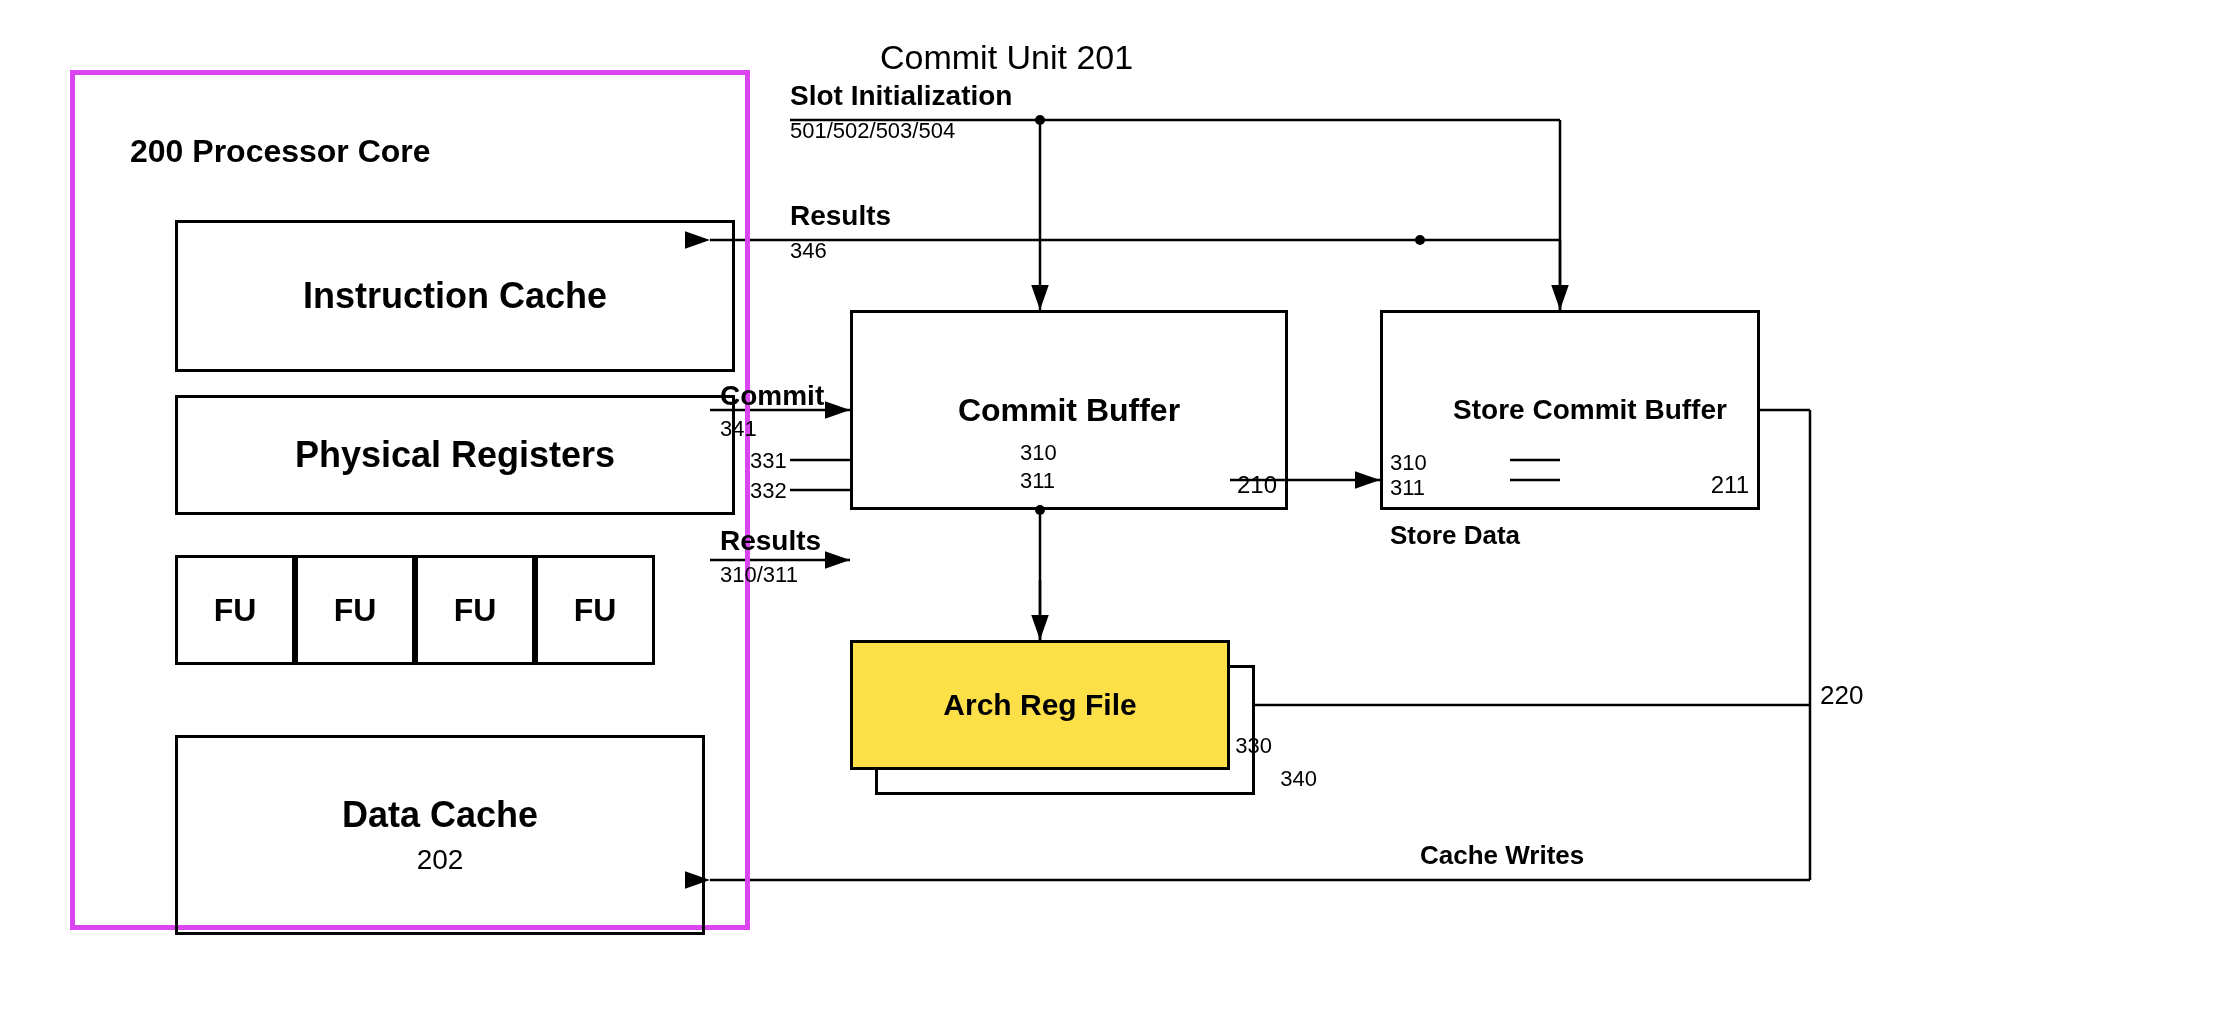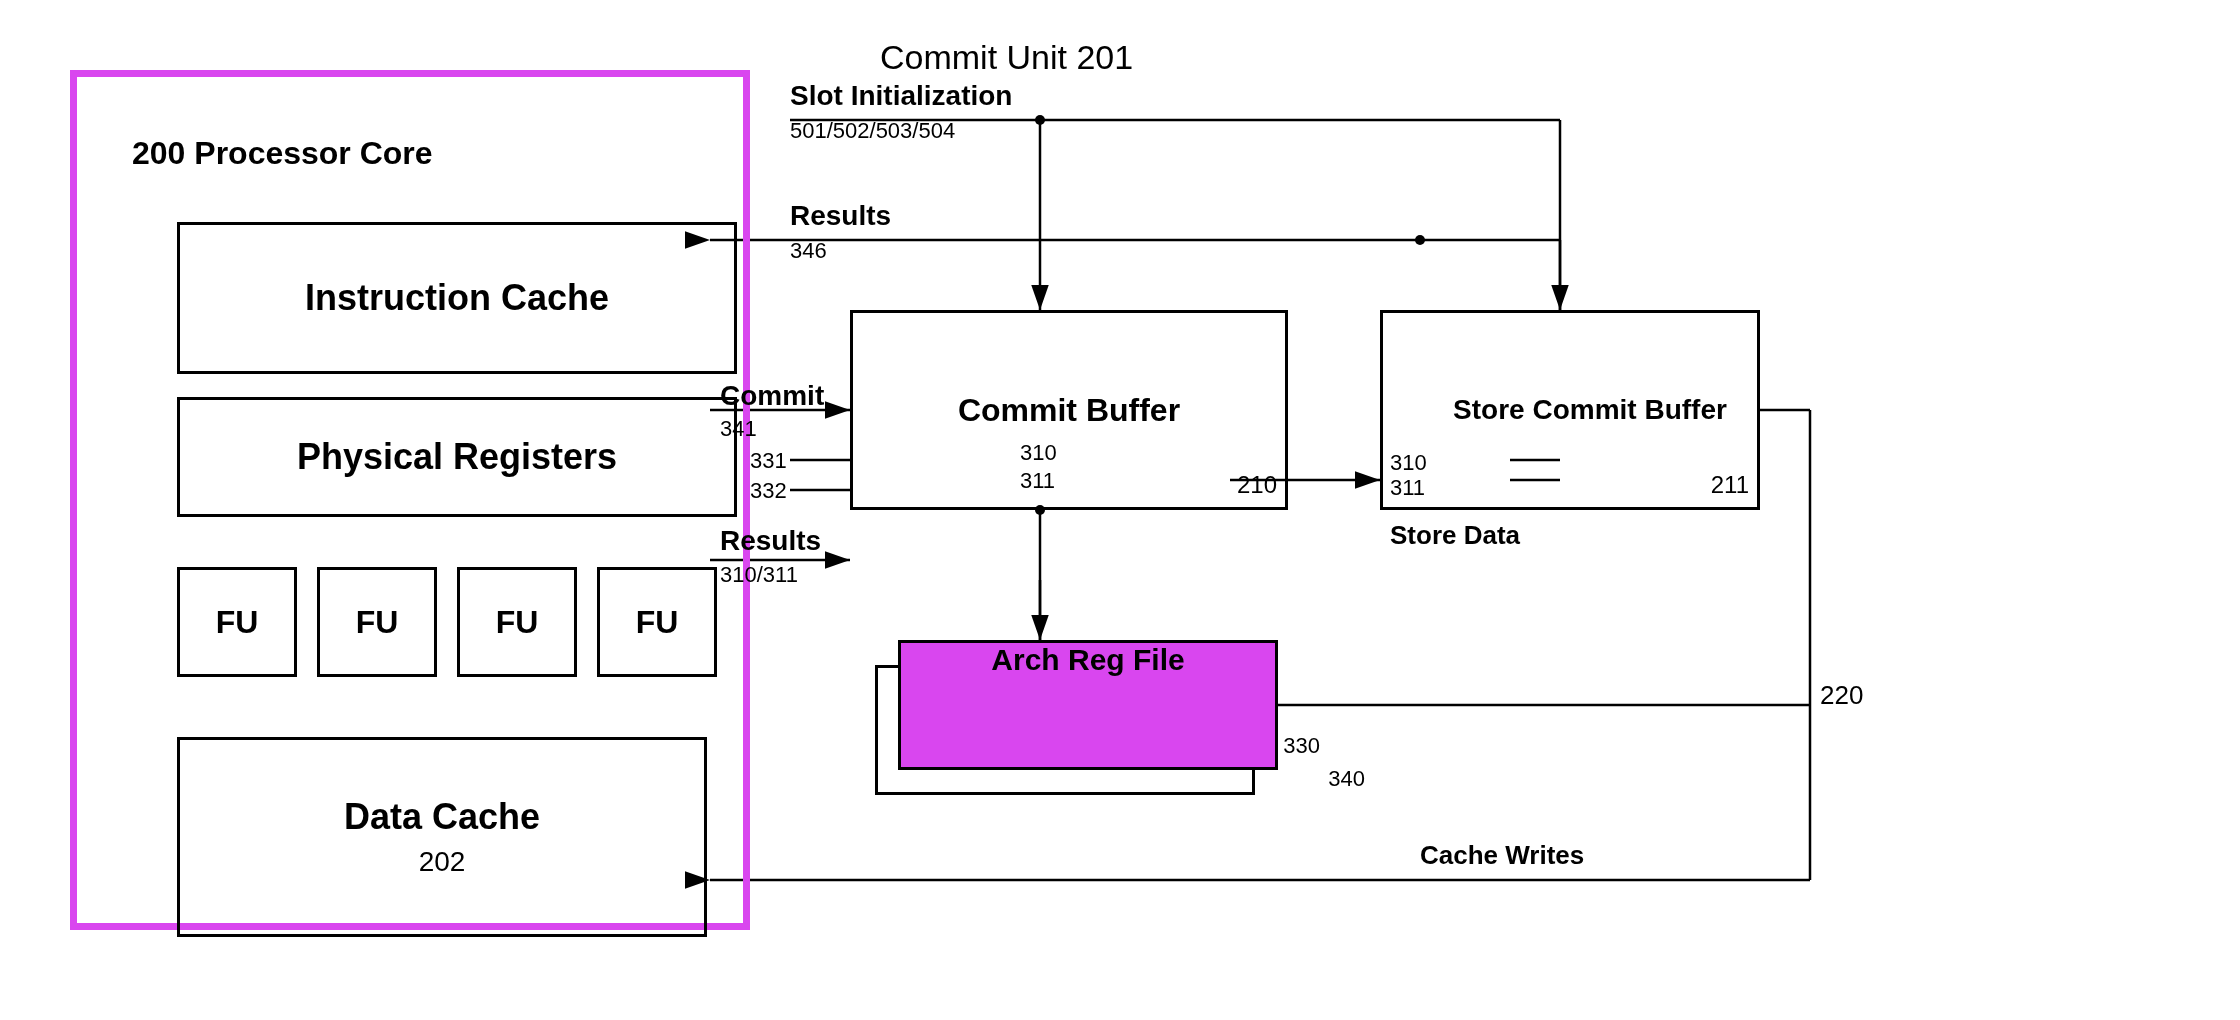--- a/index.html
+++ b/index.html
@@ -19,21 +19,21 @@
       height: 980px;
     }
 
     
     .processor-core {
       position: absolute;
       left: 40px;
       top: 50px;
       width: 680px;
       height: 860px;
-      border: 7px solid #d946ef;
+      border: 5px solid #d946ef;
     }
     .processor-core-label {
       position: absolute;
       left: 55px;
       top: 58px;
       font-size: 32px;
       font-weight: bold;
     }
 
     
@@ -67,24 +67,23 @@
     }
     .physical-registers-label {
       font-size: 36px;
       font-weight: bold;
     }
 
     
     .fu-container {
       position: absolute;
       left: 100px;
-      top: 490px;
+      top: 480px;
       width: 560px;
       display: flex;
-      gap: 20px;
     }
     .fu-box {
       width: 120px;
       height: 110px;
       border: 3px solid #000;
       display: flex;
       align-items: center;
       justify-content: center;
       font-size: 32px;
       font-weight: bold;
@@ -172,25 +171,24 @@
 
     
     .arch-reg-file {
       position: absolute;
       left: 820px;
       top: 620px;
       width: 380px;
       height: 130px;
       border: 3px solid #000;
       display: flex;
-      align-items: flex-start;
-      justify-content: center;
-      background: #d946ef;
+      align-items: center;
+      justify-content: center;
+      background: #fde047;
       z-index: 2;
-      margin-left: 48px;
     }
     .arch-reg-file-shadow {
       position: absolute;
       left: 845px;
       top: 645px;
       width: 380px;
       height: 130px;
       border: 3px solid #000;
       background: #fff;
       z-index: 1;

